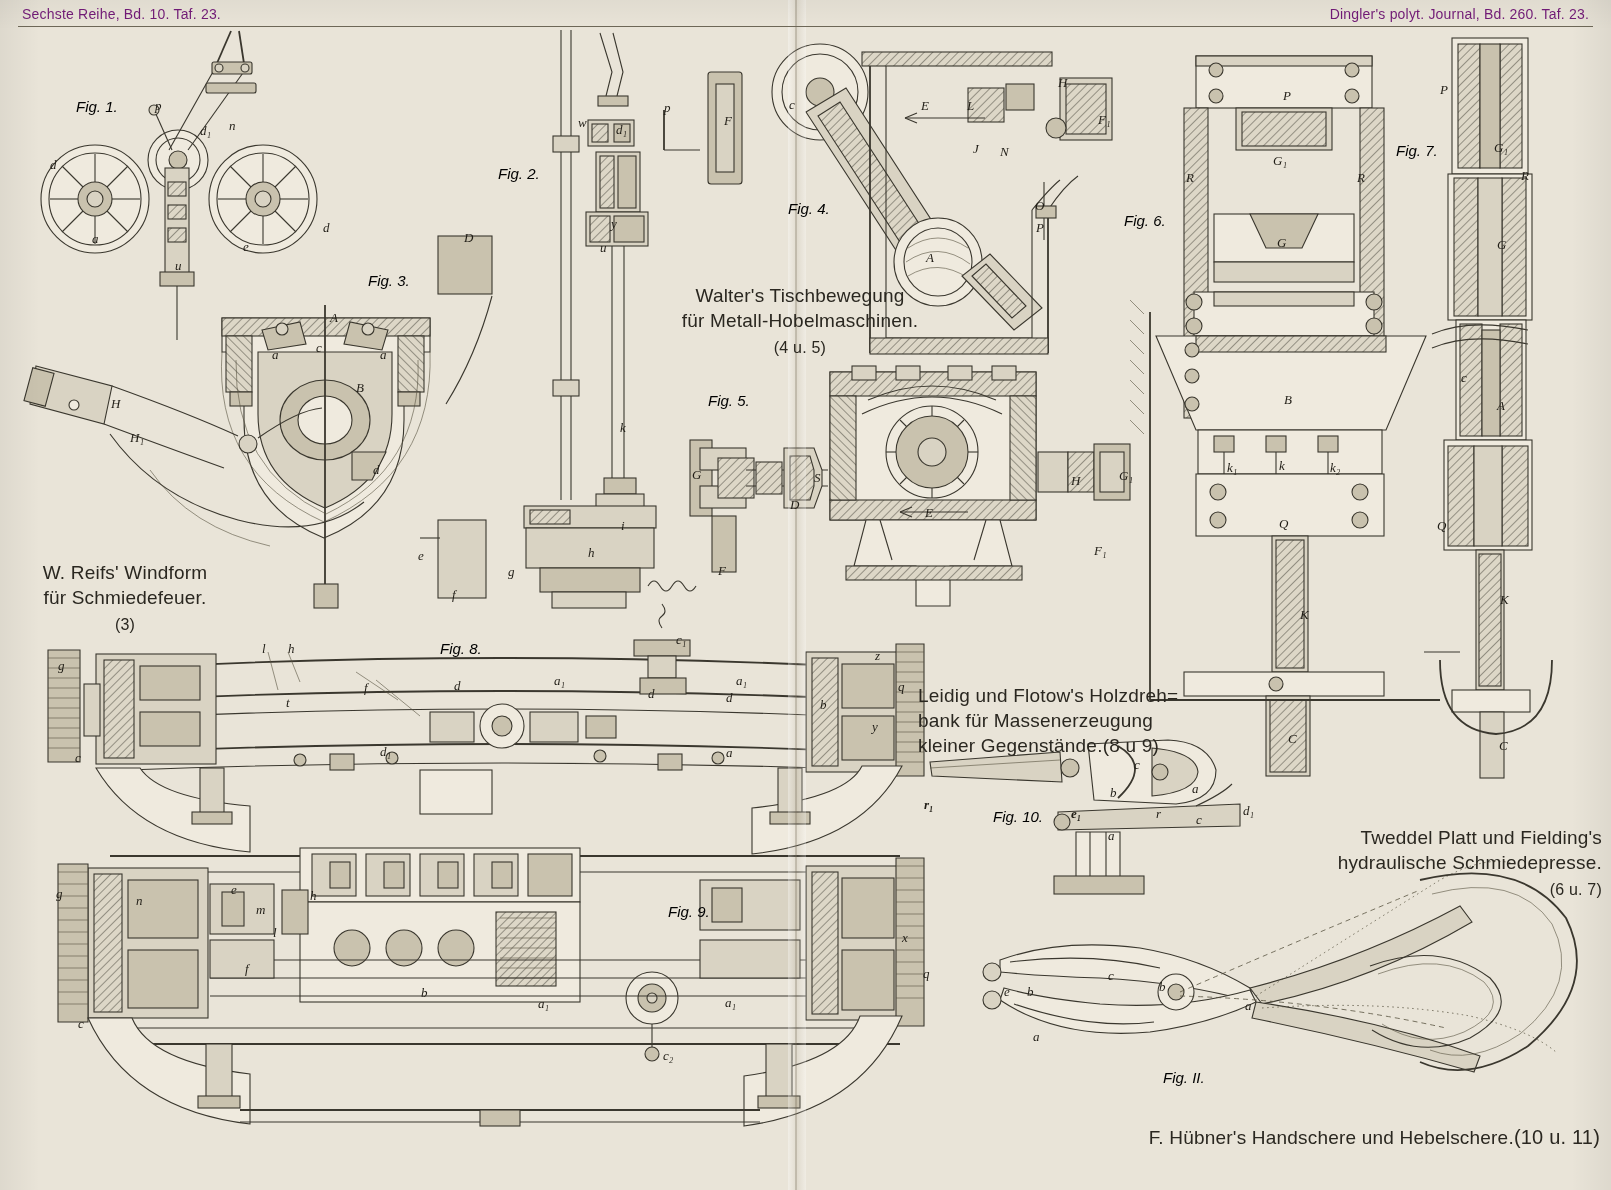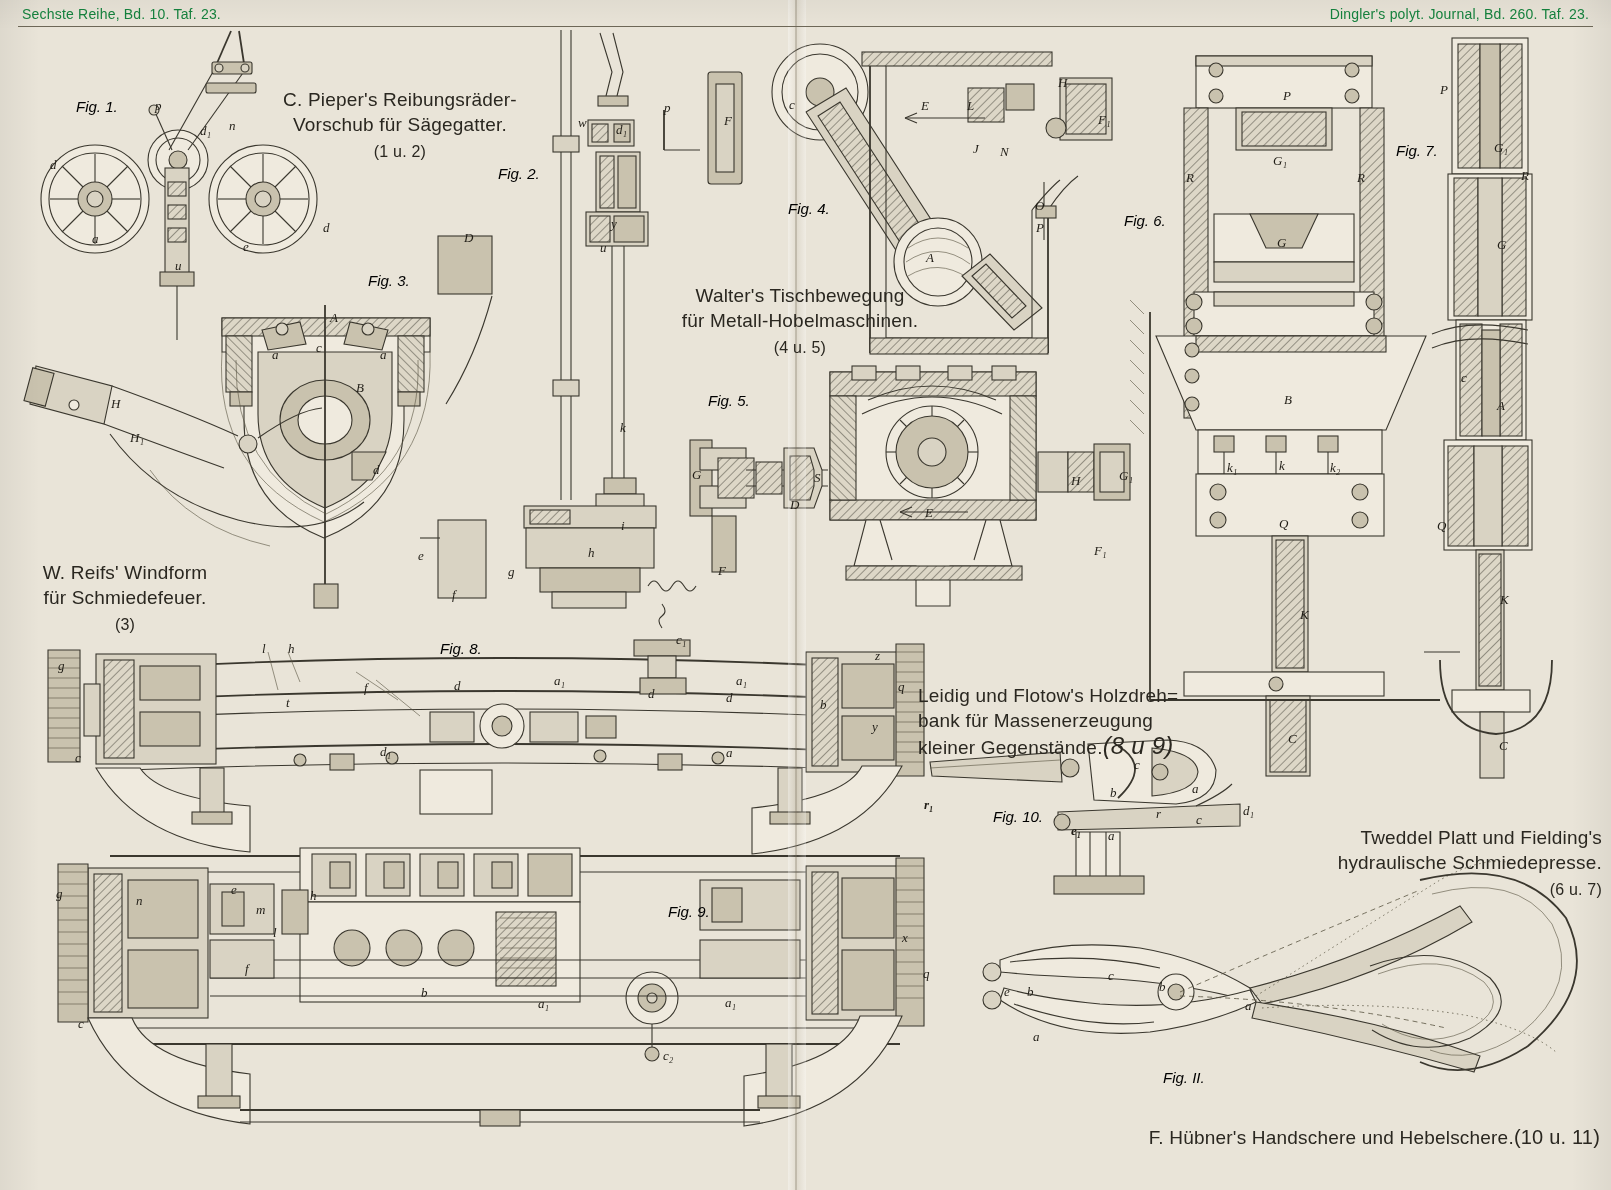--- a/index.html
+++ b/index.html
@@ -45,21 +45,21 @@
     height: 1190px;
     background: linear-gradient(90deg, rgba(255,255,255,0.35), rgba(160,150,130,0.12), rgba(255,255,255,0.30));
     z-index: 4;
   }
 
   .hdr {
     position: absolute;
     top: 6px;
     font-size: 14px;
     letter-spacing: 0.2px;
-    color: #15803d;
+    color: #701a75;
     white-space: nowrap;
     z-index: 7;
   }
   .hdr-left { left: 22px; }
   .hdr-right { right: 22px; }
   .rule {
     position: absolute;
     left: 18px;
     right: 18px;
     top: 26px;
@@ -734,42 +734,37 @@
       <path class="dsh" d="M1180 996 Q1320 1000 1446 1028"></path>
 
       <path class="ln2" d="M1420 880 Q1520 856 1566 918 Q1600 986 1528 1046 Q1470 1084 1420 1062"></path>
       <path class="lnt" d="M1432 894 Q1516 872 1552 924 Q1582 984 1520 1034 Q1472 1066 1430 1050"></path>
 
       <path class="ln" d="M1370 966 Q1440 940 1490 978 Q1520 1010 1470 1038 Q1420 1060 1372 1030"></path>
       <path class="lnt" d="M1378 974 Q1442 950 1484 982 Q1510 1010 1464 1032 Q1422 1050 1382 1024"></path>
     </g>
   </svg>
 
-  <div class="title center" style="left:250px; top:62px; width:300px;">
-    <span>C. Pieper's Reibungsräder-
-Vorschub für Sägegatter.</span>
-    <span class="sub">(1 u. 2)</span>
-  </div>
 
   <div class="title center" style="left:10px; top:535px; width:230px;">
     <span>W. Reifs' Windform
 für Schmiedefeuer.</span>
     <span class="sub">(3)</span>
   </div>
 
   <div class="title center" style="left:655px; top:258px; width:290px;">
     <span>Walter's Tischbewegung
 für Metall-Hobelmaschinen.</span>
     <span class="sub">(4 u. 5)</span>
   </div>
 
   <div class="title" style="left:918px; top:658px; width:280px;">
     <span>Leidig und Flotow's Holzdreh=
 bank für Massenerzeugung
-kleiner Gegenstände.</span><span class="sub" style="display:inline; font-size:24px;font-style:italic;">(8 u 9)</span>
+kleiner Gegenstände.</span><span class="sub" style="display:inline; font-size:19px;">(8 u 9)</span>
   </div>
 
   <div class="title right" style="left:1230px; top:800px; width:372px;">
     <span>Tweddel Platt und Fielding's
 hydraulische Schmiedepresse.</span>
     <span class="sub">(6 u. 7)</span>
   </div>
 
   <div class="title right" style="left:1060px; top:1100px; width:540px;">
     <span style="display:inline;">F. Hübner's Handschere und Hebelschere.</span><span style="display:inline; font-size:20px;">(10 u. 11)</span>
@@ -890,21 +885,21 @@
       <div class="ltr" style="left: 725px; top: 995px;">a₁</div>
       <div class="ltr" style="left: 902px; top: 930px;">x</div>
       <div class="ltr" style="left: 923px; top: 966px;">q</div>
       <div class="ltr" style="left: 78px; top: 1016px;">c</div>
       <div class="ltr" style="left: 1134px; top: 757px;">c</div>
       <div class="ltr" style="left: 1110px; top: 785px;">b</div>
       <div class="ltr" style="left: 1192px; top: 781px;">a</div>
       <div class="ltr" style="left: 1196px; top: 812px;">c</div>
       <div class="ltr" style="left: 1156px; top: 806px;">r</div>
       <div class="ltr" style="left: 1243px; top: 803px;">d₁</div>
-      <div class="ltr" style="left: 1071px; top: 823px; font-weight: bold;">e₁</div>
+      <div class="ltr" style="left: 1071px; top: 806px; font-weight: bold;">e₁</div>
       <div class="ltr" style="left: 1108px; top: 828px;">a</div>
       <div class="ltr" style="left: 1004px; top: 984px;">e</div>
       <div class="ltr" style="left: 1027px; top: 984px;">b</div>
       <div class="ltr" style="left: 1108px; top: 968px;">c</div>
       <div class="ltr" style="left: 1159px; top: 979px;">b</div>
       <div class="ltr" style="left: 1245px; top: 998px;">a</div>
       <div class="ltr" style="left: 1033px; top: 1029px;">a</div>
     </div>
 
 </div>

